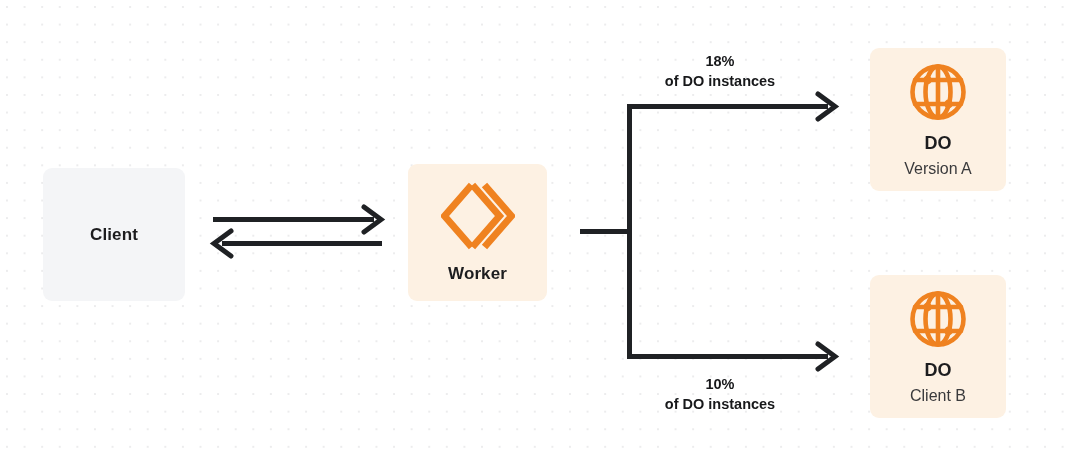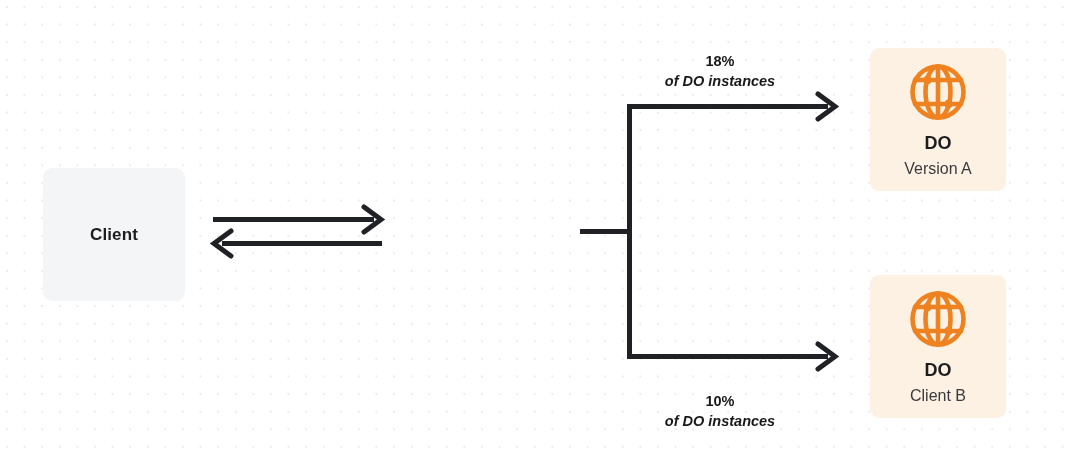--- a/index.html
+++ b/index.html
@@ -102,30 +102,30 @@
   .edge-label {
     position: absolute;
     text-align: center;
     font-size: 14.5px;
     font-weight: 700;
     color: #17181a;
     line-height: 1.35;
     white-space: nowrap;
   }
   .edge-label .pct { display: block; }
-  .edge-label .sub { display: block; font-style: italic; }
+  .edge-label .sub { display: block; }
 
   .edge-label-top {
     left: 624px;
     top: 52px;
     width: 192px;
   }
   .edge-label-bottom {
     left: 624px;
-    top: 392px;
+    top: 375px;
     width: 192px;
   }
 </style>
 </head>
 <body>
 
 <div id="canvas">
 
   <svg id="wires" viewBox="0 0 1072 452" width="1072" height="452" xmlns="http://www.w3.org/2000/svg">
 
@@ -162,20 +162,33 @@
 
   <div class="edge-label edge-label-bottom">
     <span class="pct">10%</span>
     <span class="sub">of DO instances</span>
   </div>
 
   <div class="node node-client">
     <span class="node-title">Client</span>
   </div>
 
+  <div class="node node-worker">
+    <span class="icon-wrap">
+      <svg width="74" height="68" viewBox="0 0 74 68" xmlns="http://www.w3.org/2000/svg">
+
+        <path d="M30.5 3 L3.5 34 L30.5 65" fill="none" stroke="#ef8220" stroke-width="7" stroke-linejoin="miter" stroke-linecap="butt"></path>
+
+        <path d="M31.5 3 L58.5 34 L31.5 65" fill="none" stroke="#ef8220" stroke-width="7" stroke-linejoin="miter" stroke-linecap="butt"></path>
+
+        <path d="M43.5 3 L70.5 34 L43.5 65" fill="none" stroke="#ef8220" stroke-width="7" stroke-linejoin="miter" stroke-linecap="butt"></path>
+      </svg>
+    </span>
+    <span class="node-title node-title-worker">Worker</span>
+  </div>
 
   <div class="node node-do node-do-a">
     <span class="icon-wrap">
       <svg width="62" height="62" viewBox="0 0 62 62" xmlns="http://www.w3.org/2000/svg">
         <g fill="none" stroke="#ef8220" stroke-width="4.6" stroke-linecap="round">
           <circle cx="31" cy="31" r="25.5"></circle>
           <ellipse cx="31" cy="31" rx="12.5" ry="25.5"></ellipse>
           <line x1="31" y1="5.5" x2="31" y2="56.5"></line>
           <line x1="8" y1="19" x2="54" y2="19"></line>
           <line x1="8" y1="43" x2="54" y2="43"></line>

